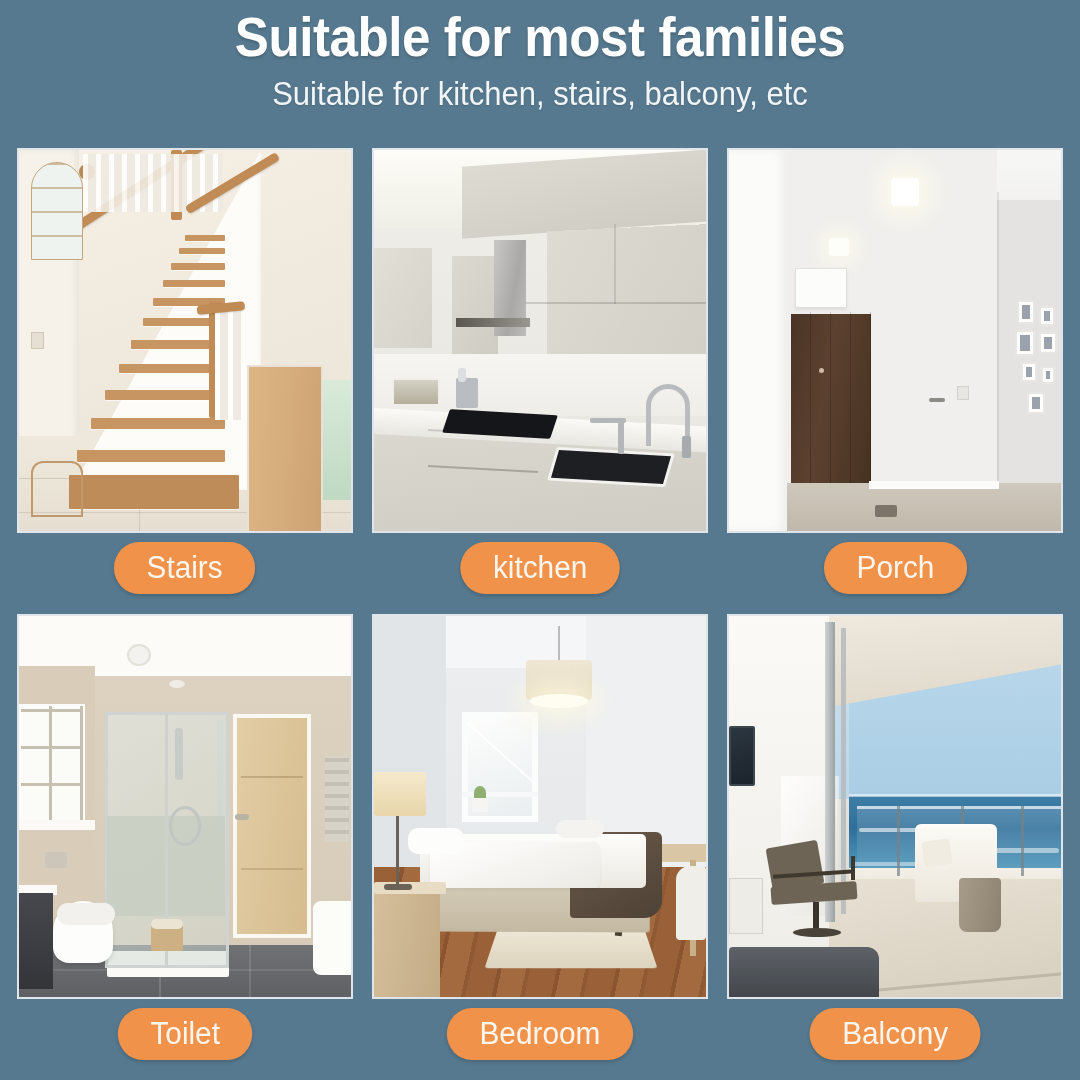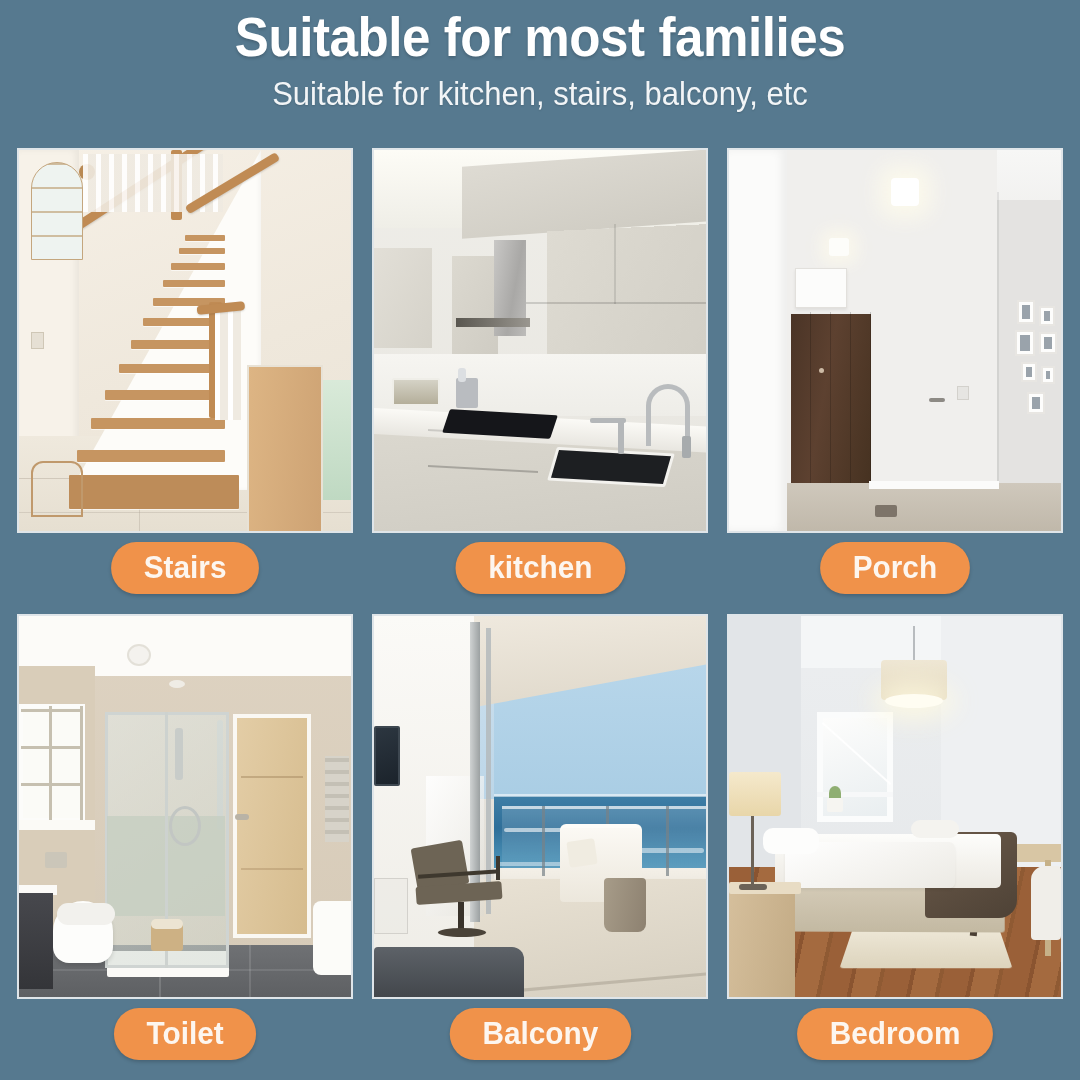--- a/index.html
+++ b/index.html
@@ -48,21 +48,20 @@
     top: 148px;
     left: 17px;
     width: 1046px;
     display: flex;
     flex-direction: column;
     gap: 20px;
   }
   .row {
     display: flex;
     gap: 19px;
-    font-weight: bold;
   }
   .cell {
     width: 336px;
     display: flex;
     flex-direction: column;
     align-items: center;
   }
   .photo {
     width: 336px;
     height: 385px;
@@ -483,20 +482,55 @@
         <div class="sc to-vanity-top"></div>
         <div class="sc to-vanity"></div>
         <div class="sc to-towel"></div>
         <div class="sc to-tub"></div>
       </div>
       <div class="pill">Toilet</div>
     </div>
 
     <div class="cell">
       <div class="photo">
+        <div class="sc be-bg"></div>
+        <div class="sc be-ceil"></div>
+        <div class="sc be-wall-l"></div>
+        <div class="sc be-wall-r"></div>
+        <div class="sc be-floor"></div>
+        <div class="sc be-window"></div>
+        <div class="sc be-win-diag"></div>
+        <div class="sc be-win-sash"></div>
+        <div class="sc be-plant-g"></div>
+        <div class="sc be-plant"></div>
+        <div class="sc be-pend-cord"></div>
+        <div class="sc be-pend"></div>
+        <div class="sc be-pend-glow"></div>
+        <div class="sc be-desk"></div>
+        <div class="sc be-desk-leg"></div>
+        <div class="sc be-chair"></div>
+        <div class="sc be-rug"></div>
+        <div class="sc be-leg"></div>
+        <div class="sc be-bed-base"></div>
+        <div class="sc be-throw"></div>
+        <div class="sc be-mattress"></div>
+        <div class="sc be-duvet"></div>
+        <div class="sc be-pillow2"></div>
+        <div class="sc be-pillow"></div>
+        <div class="sc be-nightstand"></div>
+        <div class="sc be-ns-top"></div>
+        <div class="sc be-lamp-base"></div>
+        <div class="sc be-lamp-stem"></div>
+        <div class="sc be-lamp-shade"></div>
+      </div>
+      <div class="pill">Bedroom</div>
+    </div>
+
+    <div class="cell">
+      <div class="photo">
         <div class="sc ba-bg"></div>
         <div class="sc ba-sky"></div>
         <div class="sc ba-sea"></div>
         <div class="sc ba-horizon"></div>
         <div class="sc ba-wave1"></div>
         <div class="sc ba-wave2"></div>
         <div class="sc ba-wave3"></div>
         <div class="sc ba-ledge"></div>
         <div class="sc ba-railing"></div>
         <div class="sc ba-rail-p1"></div>
@@ -519,49 +553,14 @@
         <div class="sc ba-chair-arm"></div>
         <div class="sc ba-chair-arm2"></div>
         <div class="sc ba-chair-post"></div>
         <div class="sc ba-chair-base"></div>
         <div class="sc ba-side-table"></div>
         <div class="sc ba-sofa"></div>
       </div>
       <div class="pill">Balcony</div>
     </div>
 
-    <div class="cell">
-      <div class="photo">
-        <div class="sc be-bg"></div>
-        <div class="sc be-ceil"></div>
-        <div class="sc be-wall-l"></div>
-        <div class="sc be-wall-r"></div>
-        <div class="sc be-floor"></div>
-        <div class="sc be-window"></div>
-        <div class="sc be-win-diag"></div>
-        <div class="sc be-win-sash"></div>
-        <div class="sc be-plant-g"></div>
-        <div class="sc be-plant"></div>
-        <div class="sc be-pend-cord"></div>
-        <div class="sc be-pend"></div>
-        <div class="sc be-pend-glow"></div>
-        <div class="sc be-desk"></div>
-        <div class="sc be-desk-leg"></div>
-        <div class="sc be-chair"></div>
-        <div class="sc be-rug"></div>
-        <div class="sc be-leg"></div>
-        <div class="sc be-bed-base"></div>
-        <div class="sc be-throw"></div>
-        <div class="sc be-mattress"></div>
-        <div class="sc be-duvet"></div>
-        <div class="sc be-pillow2"></div>
-        <div class="sc be-pillow"></div>
-        <div class="sc be-nightstand"></div>
-        <div class="sc be-ns-top"></div>
-        <div class="sc be-lamp-base"></div>
-        <div class="sc be-lamp-stem"></div>
-        <div class="sc be-lamp-shade"></div>
-      </div>
-      <div class="pill">Bedroom</div>
-    </div>
-
   </div>
 </div>
 
 </body></html>

